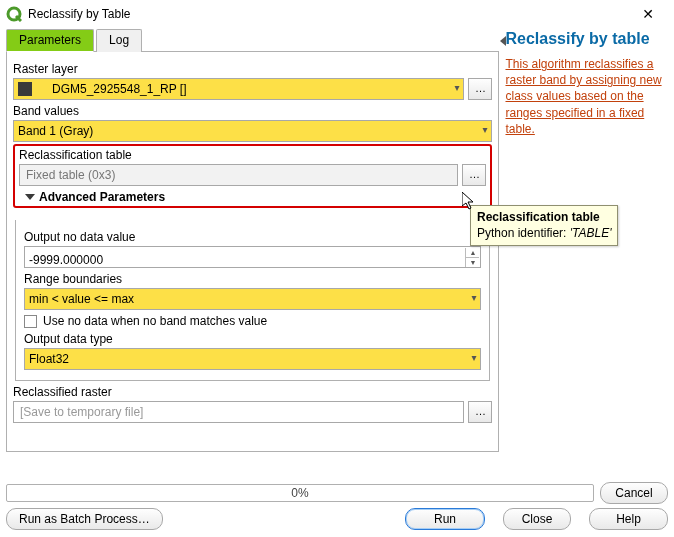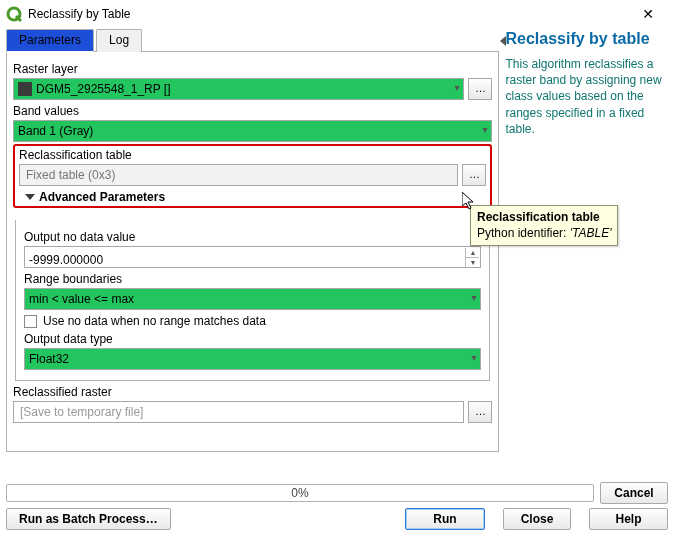--- a/index.html
+++ b/index.html
@@ -7,61 +7,61 @@
   .titlebar { height: 28px; display: flex; align-items: center; padding: 0 6px; }
   .titlebar .qicon { width: 16px; height: 16px; margin-right: 6px; display:flex; align-items:center; justify-content:center;}
   .titlebar .title { flex: 1; font-size: 12px; }
   .titlebar .close { width: 40px; text-align: center; font-size: 14px; cursor: default; }
   .content { display: flex; height: 430px; padding: 0 6px; gap: 6px; }
   .leftcol { width: 498px; display: flex; flex-direction: column; }
   .rightcol { width: 164px; display: flex; flex-direction: column; }
 
   .tabs-header { display: flex; border-bottom: 1px solid #b0b0b0; height: 24px; }
   .tab { padding: 3px 12px 0 12px; border: 1px solid #b0b0b0; border-bottom: none; background: #f0f0f0; margin-right: 2px; border-top-left-radius: 2px; border-top-right-radius: 2px; position: relative; top: 1px; cursor: default;}
-  .tab.active { background: #1d4ed8; border-bottom: 1px solid #fff; }
+  .tab.active { background: #84cc16; border-bottom: 1px solid #fff; }
   .tab span { font-size: 12px; }
 
   .param-body { border: 1px solid #b0b0b0; border-top: none; padding: 6px 6px 6px 6px; height: 400px; position: relative; }
 
   .label { margin: 4px 0 2px 0; font-size: 12px; }
   .row { display: flex; gap: 4px; align-items: center; margin-bottom: 2px;}
-  .combo { flex: 1; height: 22px; border: 1px solid #a8a8a8; background: #22c55e; display: flex; align-items: center; padding: 0 4px; position: relative; }
+  .combo { flex: 1; height: 22px; border: 1px solid #a8a8a8; background: #fde047; display: flex; align-items: center; padding: 0 4px; position: relative; gap: 16px; }
   .combo .arrow { position: absolute; right: 4px; top: 3px; font-size: 10px; color: #555; }
   .sqbtn { width: 24px; height: 22px; border: 1px solid #a8a8a8; background: linear-gradient(#fefefe,#e9e9e9); text-align: center; line-height: 18px; font-size: 11px; cursor: default;}
   .ricon { width: 14px; height: 14px; background: #3a3a3a; margin-right: 4px; display: inline-block; }
 
   .highlight-box { border: 2px solid #d40000; border-radius: 3px; padding: 2px 4px 2px 4px; margin-top: 2px; }
   .readonly-input { flex: 1; height: 22px; border: 1px solid #a8a8a8; background: #f2f2f2; color: #777; display: flex; align-items: center; padding: 0 6px; }
 
   .adv-fieldset { border: 1px solid #b0b0b0; margin-top: 6px; padding: 4px 8px 8px 8px; margin-left: 2px; margin-right: 2px;}
   .adv-legend { display: flex; align-items: center; gap: 4px; font-weight: bold; font-size: 12px; margin-left: -2px;}
   .tri { display:inline-block; width:0; height:0; border-left:5px solid transparent; border-right:5px solid transparent; border-top:6px solid #3a3a3a; }
 
   .spin { flex:1; height: 22px; border: 1px solid #a8a8a8; background:#fff; display:flex; align-items:flex-end; padding: 0 4px; position:relative;}
   .spinbtns { position:absolute; right:1px; top:1px; bottom:1px; width:14px; display:flex; flex-direction:column;}
   .spinbtns div { flex:1; border-left:1px solid #bbb; font-size:7px; line-height:9px; text-align:center; color:#555;}
   .spinbtns div:first-child{border-bottom:1px solid #bbb;}
 
   .checkbox-row { display:flex; align-items:center; gap:6px; margin:4px 0;}
   .cb { width:13px; height:13px; border:1px solid #888; background:#fff;}
 
   .right-title { font-size: 16px; font-weight: bold; color: #0a6aa6; margin: 2px 0 8px 0; }
-  .right-text { font-size: 12px; color: #0f766e; line-height: 1.35; }
+  .right-text { font-size: 12px; color: #c2410c; line-height: 1.35; text-decoration: underline; }
   .right-arrow { position:absolute; left:500px; top:36px; width:0;height:0; border-top:5px solid transparent; border-bottom:5px solid transparent; border-right:6px solid #555;}
 
   .tooltip { position: absolute; left: 470px; top: 205px; background: #ffffe1; border: 1px solid #8f8f70; padding: 4px 6px; box-shadow: 1px 1px 2px rgba(0,0,0,0.2); z-index: 10; line-height:1.3; }
   .tooltip .tt-title { font-weight: bold; font-size: 12px; }
   .tooltip .tt-line { font-size: 11px; }
   .tooltip .tt-line i { font-style: italic; }
 
   .cursor { position: absolute; left: 462px; top: 192px; z-index: 11; pointer-events:none;}
 
   .progress { margin: 6px 6px 0 6px; height: 18px; border: 1px solid #b0b0b0; border-radius: 2px; position: relative; display:flex; align-items:center; justify-content:center; font-size:11px; color:#444;}
   .button-bar { display:flex; gap:18px; padding: 4px 6px 0 6px; align-items:center;}
-  .btn { height: 22px; border: 1px solid #a8a8a8; background: linear-gradient(#fefefe,#e9e9e9); padding: 0 12px; display:flex; align-items:center; justify-content:center; font-size:12px; cursor:default; border-radius:2px;font-weight:bold;}
+  .btn { height: 22px; border: 1px solid #a8a8a8; background: linear-gradient(#fefefe,#e9e9e9); padding: 0 12px; display:flex; align-items:center; justify-content:center; font-size:12px; cursor:default; border-radius:10px;}
   .btn.primary { border: 1px solid #2a7ad8; box-shadow: inset 0 0 0 1px #a6cef5; margin-left: 29px; }
   .spacer { flex:1; }
 
   svg { display:block; }
 </style>
 </head>
 <body>
 
 <div class="titlebar">
   <span class="qicon">
@@ -129,21 +129,21 @@
         <div class="label">Range boundaries</div>
         <div class="row">
           <div class="combo">
             <span>min &lt; value &lt;= max</span>
             <span class="arrow">▾</span>
           </div>
         </div>
 
         <div class="checkbox-row">
           <div class="cb"></div>
-          <span>Use no data when no range matches data</span>
+          <span>Use no data when no band matches value</span>
         </div>
 
         <div class="label">Output data type</div>
         <div class="row">
           <div class="combo">
             <span>Float32</span>
             <span class="arrow">▾</span>
           </div>
         </div>
       </div>

